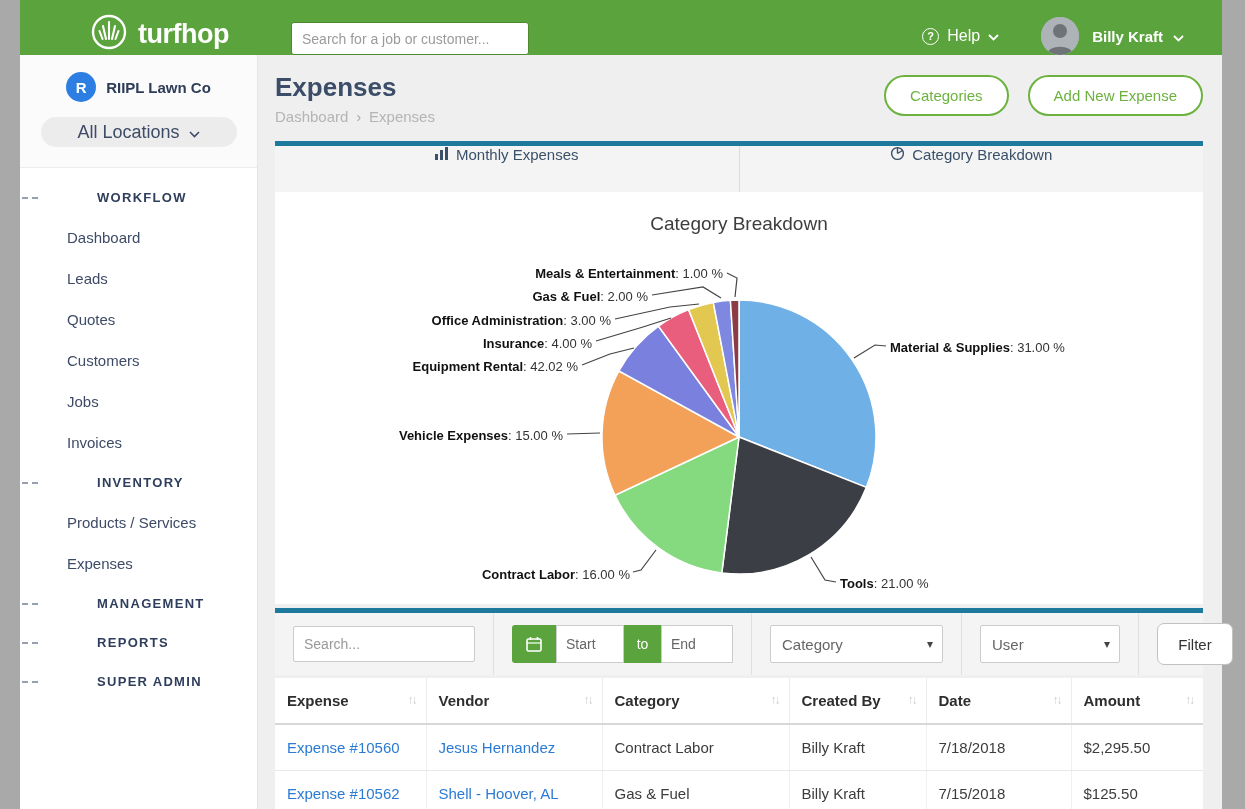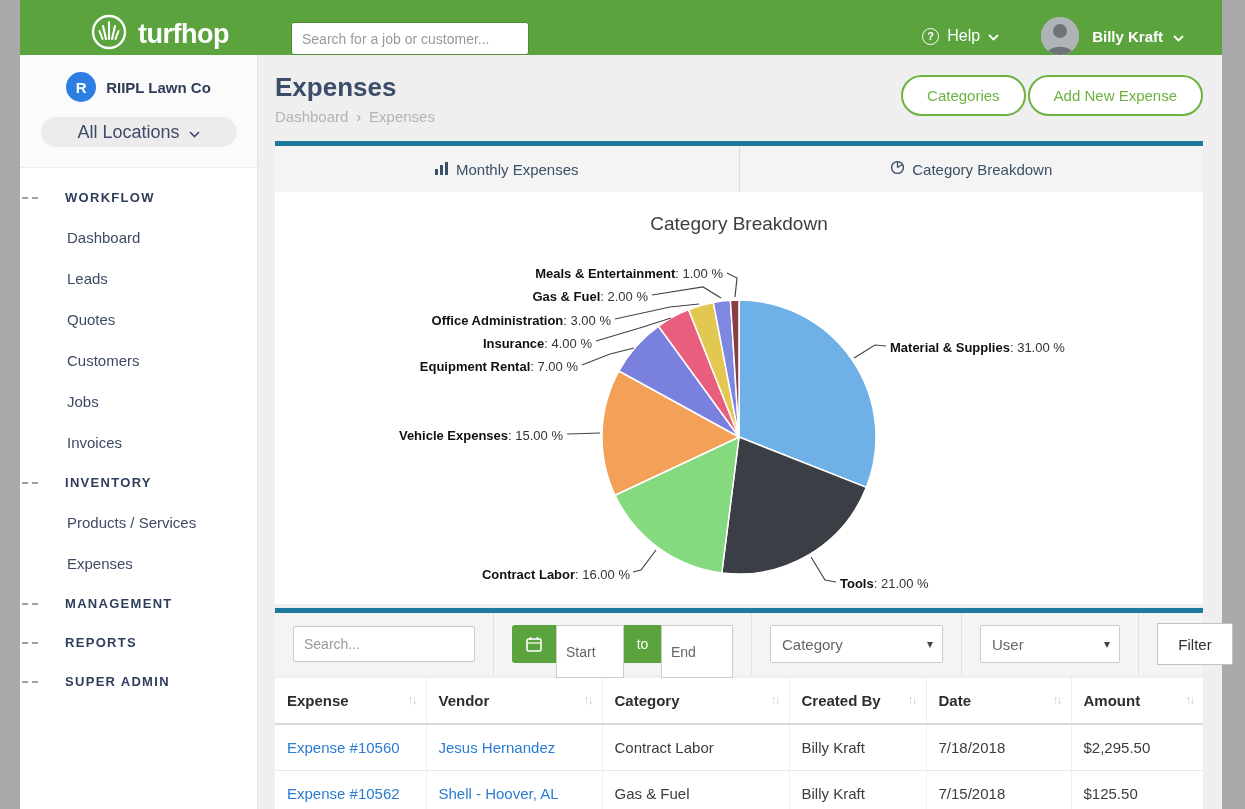--- a/index.html
+++ b/index.html
@@ -35,36 +35,36 @@
   
   .company { background:#fbfbfb; border-bottom:1px solid #ececec; padding:17px 0 20px; }
   .company-row { display:flex; align-items:center; justify-content:center; gap:10px; margin-bottom:15px; }
   .r-badge { width:30px; height:30px; border-radius:50%; background:#2d7ee3; color:#fff; font-size:15px; font-weight:700;
     display:flex; align-items:center; justify-content:center; }
   .company-name { font-size:15px; font-weight:700; color:#2e3c57; }
   .loc-pill { width:196px; height:30px; margin:0 auto; background:#ececec; border-radius:15px;
     display:flex; align-items:center; justify-content:center; gap:9px; font-size:18px; color:#3e4b66; cursor:pointer; }
   .nav { padding-top:10px; }
   .nav-header { height:39px; display:flex; align-items:center; font-size:13px; font-weight:700;
-    letter-spacing:1.3px; color:#2f3e5c; }
+    letter-spacing:1.3px; color:#2f3e5c;gap:32px; }
   .nav-dash { width:16px; border-top:2px dashed #97a0b0; margin-right:27px; margin-left:2px; }
   .nav-item { height:41px; display:flex; align-items:center; padding-left:47px; font-size:15px; color:#3e4b66; cursor:pointer; }
 
   
   .page-header { height:86px; padding-top:17px; display:flex; justify-content:space-between; align-items:flex-start; }
   .page-title { font-size:26px; font-weight:700; color:#3b4d68; line-height:30px; }
   .breadcrumb { margin-top:6px; font-size:15px; color:#b4b4b4; }
   .crumb-sep { color:#a5a5a5; padding:0 8px; font-size:14px; }
-  .actions { display:flex; gap:2px; margin-top:3px; }
+  .actions { display:flex; gap:19px; margin-top:3px; }
   .pill-btn { height:41px; padding:0 24px; background:#fff; border:2px solid #6db23f; border-radius:21px;
     color:#6db23f; font-size:15px; font-family:"Liberation Sans",sans-serif; cursor:pointer; }
 
   
   .tabs { border-top:5px solid #1d7a9c; height:51px; display:flex; background:#f4f4f4; }
-  .tab { flex:1; display:flex; align-items:center; justify-content:center; gap:7px;
+  .tab { flex:1; display:flex; justify-content:center; gap:7px;
     color:#3a5068; font-size:15px; cursor:pointer; }
   .tab:first-child { border-right:1px solid #dddddd; }
   .tab svg { flex:0 0 auto; }
 
   
   .chart-card { background:#fff; height:412px; position:relative; }
   .chart-title { position:absolute; top:21px; left:0; width:100%; text-align:center;
     font-size:19px; color:#3d3d3d; }
   .pie-svg { position:absolute; left:0; top:0; }
   .pie-label { position:absolute; font-size:13px; color:#333; white-space:nowrap; }
@@ -74,30 +74,30 @@
   
   .filter-bar { margin-top:4px; border-top:5px solid #1d7a9c; background:#f4f4f4; height:67px;
     display:flex; align-items:stretch; }
   .fgroup { display:flex; align-items:center; border-right:1px solid #e0e0e0; padding:0 18px; }
   .fgroup.last { border-right:none; }
   .f-search { width:182px; height:36px; border:1px solid #ccc; border-radius:2px; padding:0 10px;
     font-size:14px; color:#333; outline:none; font-family:"Liberation Sans",sans-serif; }
   .f-search::placeholder { color:#999; }
   .date-range { display:flex; height:38px; }
   .cal-btn { width:44px; background:#5ba33c; border-radius:3px 0 0 3px; display:flex; align-items:center; justify-content:center; cursor:pointer; }
-  .date-input { width:68px; height:53px; border:1px solid #ccc; padding:0 9px; font-size:14px; color:#333;
+  .date-input { width:68px; height:38px; border:1px solid #ccc; padding:0 9px; font-size:14px; color:#333;
     outline:none; font-family:"Liberation Sans",sans-serif; }
   .date-input.end { width:72px; }
   .date-input::placeholder { color:#666; }
   .to-box { width:37px; background:#5ba33c; color:#fff; font-size:14px; display:flex; align-items:center; justify-content:center; }
   .sel { width:173px; height:38px; background:#fff; border:1px solid #ccc; border-radius:2px;
     display:flex; align-items:center; padding:0 11px; font-size:15px; color:#666; position:relative; cursor:pointer; }
   .sel::after { content:"▾"; position:absolute; right:9px; top:11px; font-size:12px; color:#444; }
   .sel.user { width:140px; }
-  .filter-btn { width:76px; height:42px; background:#fff; border:1px solid #c2c2c2; border-radius:0;
+  .filter-btn { width:76px; height:42px; background:#fff; border:1px solid #c2c2c2; border-radius:7px;
     font-size:15px; color:#333; font-family:"Liberation Sans",sans-serif; cursor:pointer; }
 
   
   .table-wrap { margin-top:3px; background:#fff; }
   table { width:100%; border-collapse:collapse; table-layout:fixed; }
   th { text-align:left; font-size:15px; color:#2e2e2e; padding:14px 12px; position:relative;
     border-right:1px solid #ededed; border-bottom:2px solid #d8d8d8; font-weight:700; }
   th:last-child { border-right:none; }
   th .sort { position:absolute; right:10px; top:15px; color:#ccc; font-size:12px; letter-spacing:-2px; font-weight:400; cursor:pointer; }
   td { font-size:15px; color:#3c3c3c; padding:14px 12px; border-right:1px solid #f0f0f0; border-bottom:1px solid #e8e8e8; }
@@ -266,21 +266,21 @@
         <div class="pie-label right-al" style="right:555px; top:97px;">
           <b>Gas &amp; Fuel</b><span>: 2.00 %</span>
         </div>
         <div class="pie-label right-al" style="right:592px; top:121px;">
           <b>Office Administration</b><span>: 3.00 %</span>
         </div>
         <div class="pie-label right-al" style="right:611px; top:144px;">
           <b>Insurance</b><span>: 4.00 %</span>
         </div>
         <div class="pie-label right-al" style="right:625px; top:167px;">
-          <b>Equipment Rental</b><span>: 7.00 %</span>
+          <b>Equipment Rental</b><span>: 42.02 %</span>
         </div>
         <div class="pie-label right-al" style="right:640px; top:236px;">
           <b>Vehicle Expenses</b><span>: 15.00 %</span>
         </div>
         <div class="pie-label right-al" style="right:573px; top:375px;">
           <b>Contract Labor</b><span>: 16.00 %</span>
         </div>
         <div class="pie-label" style="left:565px; top:384px;">
           <b>Tools</b><span>: 21.00 %</span>
         </div>

